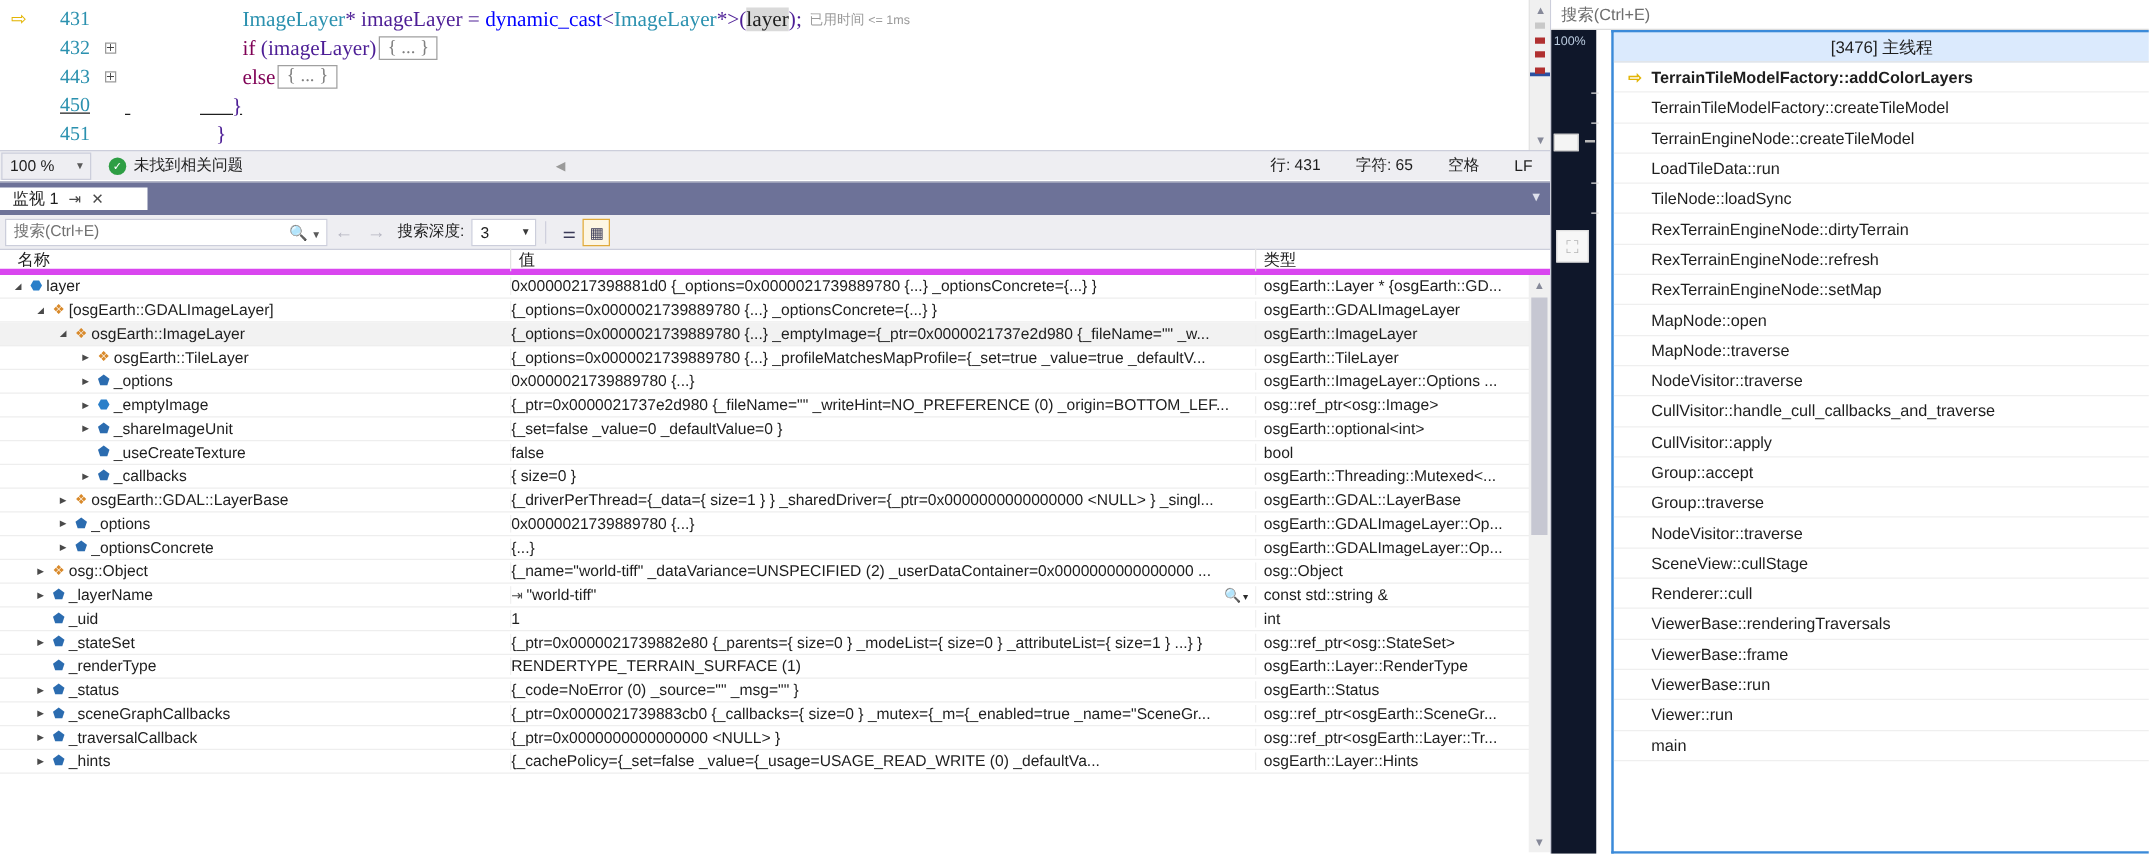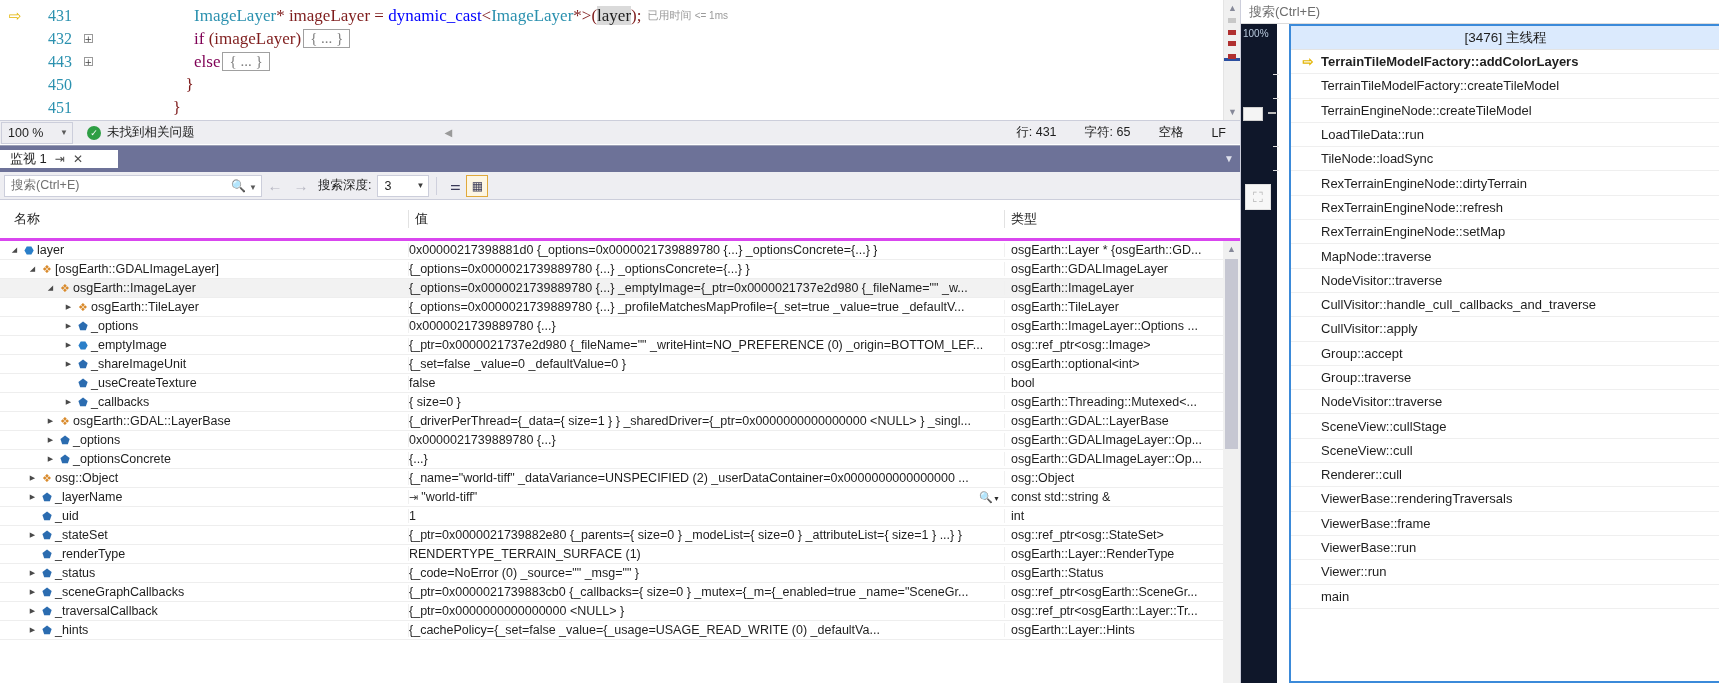--- a/index.html
+++ b/index.html
@@ -27,21 +27,21 @@
     position: absolute; left: 0; width: 1240px; height: 23px;
     display: flex; align-items: center;
     font-family: "Liberation Serif", serif;
     font-size: 17px; white-space: pre;
   }
   .bp-col { width: 30px; text-align: center; font-size: 15px; color: #e3b505; }
   .ln { width: 46px; text-align: right; color: #2b91af; font-size: 16px;
         font-family: "Liberation Serif", serif; padding-right: 4px; }
   .fold { width: 24px; text-align: center; color: #888; font-size: 10px; }
   .indent-guides { width: 60px; }
-  .code-text { color: #7f1d1d; }
+  .code-text { color: #4c1d95; }
   .kw-blue   { color: #2b91af; }
   .kw-purple { color: #7f0055; }
   .kw-dkblue { color: #0000ff; }
   .hl-sel { background: #dadada; }
   .elapsed { color: #9a9a9a; font-family: "Liberation Sans", sans-serif; font-size: 11px; }
   .elapsed small { font-size: 10px; text-align: center; }
 
   .fold-box {
     display: inline-block; border: 1px solid #a0a0a0; background: #fff;
     color: #808080; font-family: "Liberation Serif", serif;
@@ -127,21 +127,21 @@
   #depth-combo .caret { font-size: 8px; color: #3a3a3a; }
   .tb-sep { width: 1px; height: 18px; background: #cfd0dd; margin: 0 7px; }
   .tb-icon {
     width: 22px; height: 22px; display: flex; align-items: center;
     justify-content: center; font-size: 12px; color: #3a3a58;
   }
   .tb-icon.active { border: 1px solid #e0a93b; background: #fdf6e3; }
 
   
   #grid-header {
-    height: 41px; background: #fff; border-bottom: 3px solid #d946ef;
+    height: 20px; background: #fff; border-bottom: 5px solid #d946ef;
     display: flex; align-items: center; font-size: 13px; color: #1e1e1e;
   }
   .col-name  { width: 408px; padding-left: 14px; }
   .col-value { width: 596px; padding-left: 6px; border-left: 1px solid #e2e2e2; }
   .col-type  { width: 218px; padding-left: 6px; border-left: 1px solid #e2e2e2; }
   #grid-body { position: relative; height: 462px; overflow: hidden; }
   .grid-row {
     height: 19px; display: flex; align-items: center;
     border-bottom: 1px solid #eeeeee; font-size: 12.5px; white-space: nowrap;
   }
@@ -246,21 +246,21 @@
 <body>
 
 <div id="root">
 
   <div id="editor">
     <div class="code-gutter-bg"></div>
     <div id="code-lines">
         <div class="code-row" style="top: 4px;"><span class="bp-col">⇨</span><span class="ln">431</span><span class="fold"></span><span class="indent-guides">&nbsp;</span><span><span>        </span><span class="kw-blue">ImageLayer</span><span class="code-text">* imageLayer = </span><span class="kw-dkblue">dynamic_cast</span><span class="code-text">&lt;</span><span class="kw-blue">ImageLayer</span><span class="code-text">*&gt;(</span><span class="hl-sel">layer</span><span class="code-text">);</span></span><span class="elapsed">&nbsp;&nbsp;已用时间 <small>&lt;= 1ms</small></span></div>
         <div class="code-row" style="top: 27px;"><span class="bp-col"></span><span class="ln">432</span><span class="fold"><span class="fold-toggle">+</span></span><span class="indent-guides">&nbsp;</span><span><span>        </span><span class="kw-purple">if</span><span class="code-text"> (imageLayer)</span></span><span class="fold-box">{ ... }</span></div>
         <div class="code-row" style="top: 50px;"><span class="bp-col"></span><span class="ln">443</span><span class="fold"><span class="fold-toggle">+</span></span><span class="indent-guides">&nbsp;</span><span><span>        </span><span class="kw-purple">else</span></span><span class="fold-box">{ ... }</span></div>
-        <div class="code-row" style="top: 73px;"><span class="bp-col"></span><span class="ln">450</span><span class="fold"></span><span class="indent-guides">&nbsp;</span><span><span>      </span><span class="code-text">}</span></span></div>
+        <div class="code-row" style="top: 73px; text-decoration: underline;"><span class="bp-col"></span><span class="ln">450</span><span class="fold"></span><span class="indent-guides">&nbsp;</span><span><span>      </span><span class="code-text">}</span></span></div>
         <div class="code-row" style="top: 96px;"><span class="bp-col"></span><span class="ln">451</span><span class="fold"></span><span class="indent-guides">&nbsp;</span><span><span>   </span><span class="code-text">}</span></span></div>
       </div>
     <div id="editor-scroll">
       <div class="sb-arrow" style="top:0;">▲</div>
       <div class="marker" style="top:18px;background:#c8c8c8;"></div>
       <div class="marker" style="top:30px;background:#b03030;"></div>
       <div class="marker" style="top:41px;background:#b03030;"></div>
       <div class="marker" style="top:58px;left:0;width:17px;height:3px;background:#2b4fa0;"></div>
       <div class="marker" style="top:54px;background:#b03030;"></div>
       <div class="sb-arrow" style="top:104px;">▼</div>
@@ -624,20 +624,24 @@
           <div class="rp-row">
             <span class="arrow"></span>
             <span class="lbl">RexTerrainEngineNode::refresh</span>
           </div>
           <div class="rp-row">
             <span class="arrow"></span>
             <span class="lbl">RexTerrainEngineNode::setMap</span>
           </div>
           <div class="rp-row">
             <span class="arrow"></span>
+            <span class="lbl">MapNode::open</span>
+          </div>
+          <div class="rp-row">
+            <span class="arrow"></span>
             <span class="lbl">MapNode::traverse</span>
           </div>
           <div class="rp-row">
             <span class="arrow"></span>
             <span class="lbl">NodeVisitor::traverse</span>
           </div>
           <div class="rp-row">
             <span class="arrow"></span>
             <span class="lbl">CullVisitor::handle_cull_callbacks_and_traverse</span>
           </div>
@@ -656,24 +660,20 @@
           <div class="rp-row">
             <span class="arrow"></span>
             <span class="lbl">NodeVisitor::traverse</span>
           </div>
           <div class="rp-row">
             <span class="arrow"></span>
             <span class="lbl">SceneView::cullStage</span>
           </div>
           <div class="rp-row">
             <span class="arrow"></span>
-            <span class="lbl">SceneView::cull</span>
-          </div>
-          <div class="rp-row">
-            <span class="arrow"></span>
             <span class="lbl">Renderer::cull</span>
           </div>
           <div class="rp-row">
             <span class="arrow"></span>
             <span class="lbl">ViewerBase::renderingTraversals</span>
           </div>
           <div class="rp-row">
             <span class="arrow"></span>
             <span class="lbl">ViewerBase::frame</span>
           </div>

